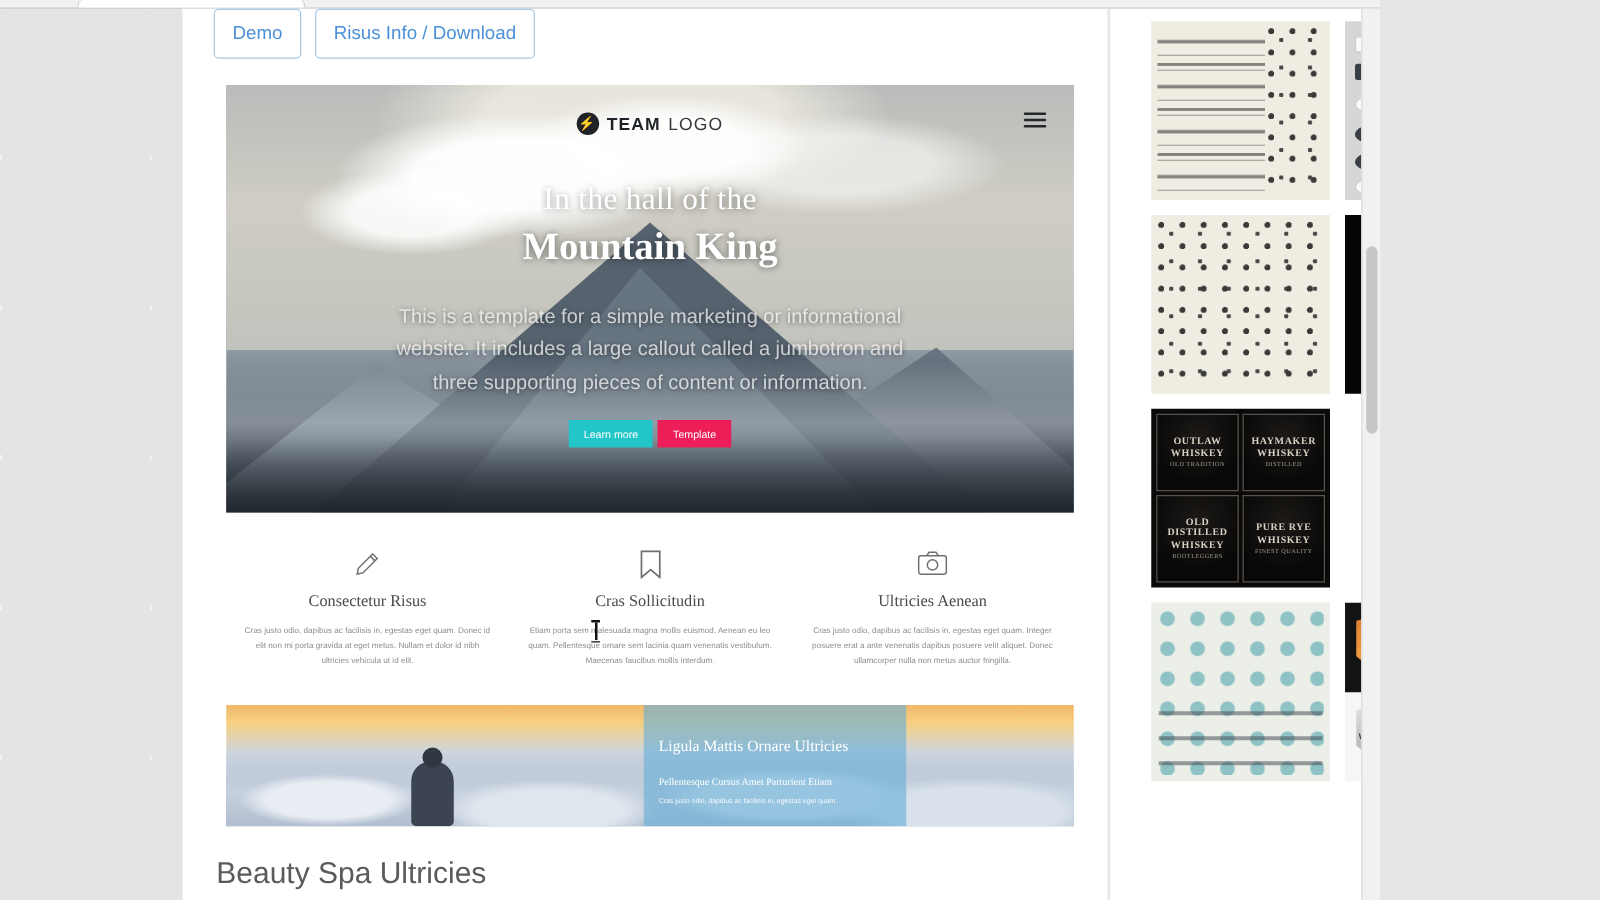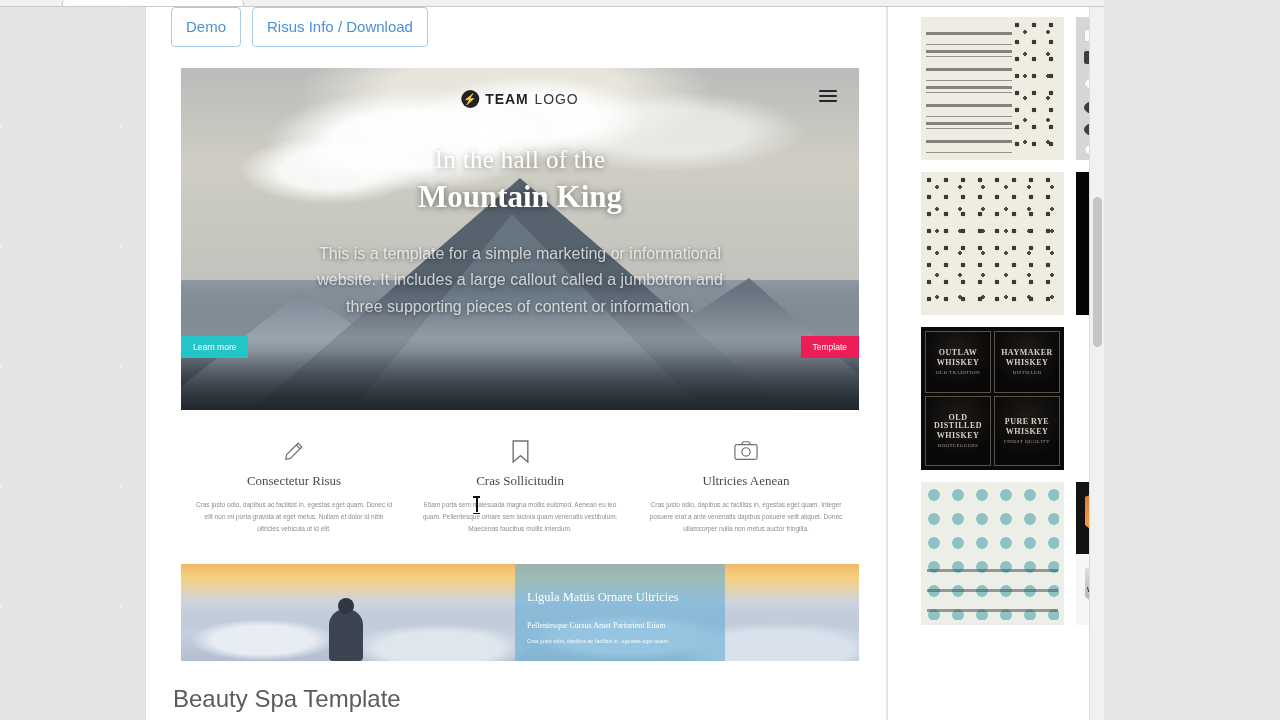--- a/index.html
+++ b/index.html
@@ -137,21 +137,21 @@
     display: flex; flex-direction: column; gap: 3px; cursor: pointer;
   }
   .hamburger i { display:block; height: 2px; background: #23272b; border-radius: 1px; }
   .hero-text { position: absolute; left: 0; right: 0; top: 78px; text-align: center; color: #fff; }
   .hero-sub1 { font-family: "Liberation Serif", serif; font-size: 25px; letter-spacing: .3px;
                text-shadow: 0 1px 6px rgba(0,0,0,.45); }
   .hero-title { font-family: "Liberation Serif", serif; font-weight: 700; font-size: 31px;
                 margin-top: 5px; text-shadow: 0 1px 6px rgba(0,0,0,.5); }
   .hero-lead { margin: 26px auto 0; width: 430px; font-size: 16px; line-height: 1.65;
                color: rgba(255,255,255,.72); text-shadow: 0 1px 4px rgba(0,0,0,.5); }
-  .hero-btns { margin-top: 16px; display: flex; gap: 4px; justify-content: space-between; }
+  .hero-btns { margin-top: 16px; display: flex; gap: 4px; justify-content: center; }
   .hero-btns button { border: 0; color: #fff; font-size: 8.5px; padding: 6px 12px; cursor: pointer; }
 
   
   .features {
     position: absolute; left: 35px; top: 430px; width: 678px;
     display: flex; gap: 0;
   }
   .feature { flex: 1; text-align: center; padding: 0 14px; }
   .feature .ficon { height: 28px; color: #6f6f6f; display:flex; align-items:center; justify-content:center; }
   .feature h3 { font-family: "Liberation Serif", serif; font-weight: 400; font-size: 13px;
@@ -390,21 +390,21 @@
       <div class="clouds"></div>
       <div class="person"></div>
       <div class="banner-overlay">
         <h4>Ligula Mattis Ornare Ultricies</h4>
         <h5>Pellentesque Cursus Amet Parturient Etiam</h5>
         <p>Cras justo odio, dapibus ac facilisis in, egestas eget quam.</p>
       </div>
     </div>
 
     <div class="bottom-head">
-      <h2>Beauty Spa Template</h2>
+      <h2>Beauty Spa Ultricies</h2>
 
     </div>
   </div>
 
   <div class="col-divider"></div>
 
   <div class="sidebar-col">
     <div class="ads">
 
       <div class="ad-badges">

